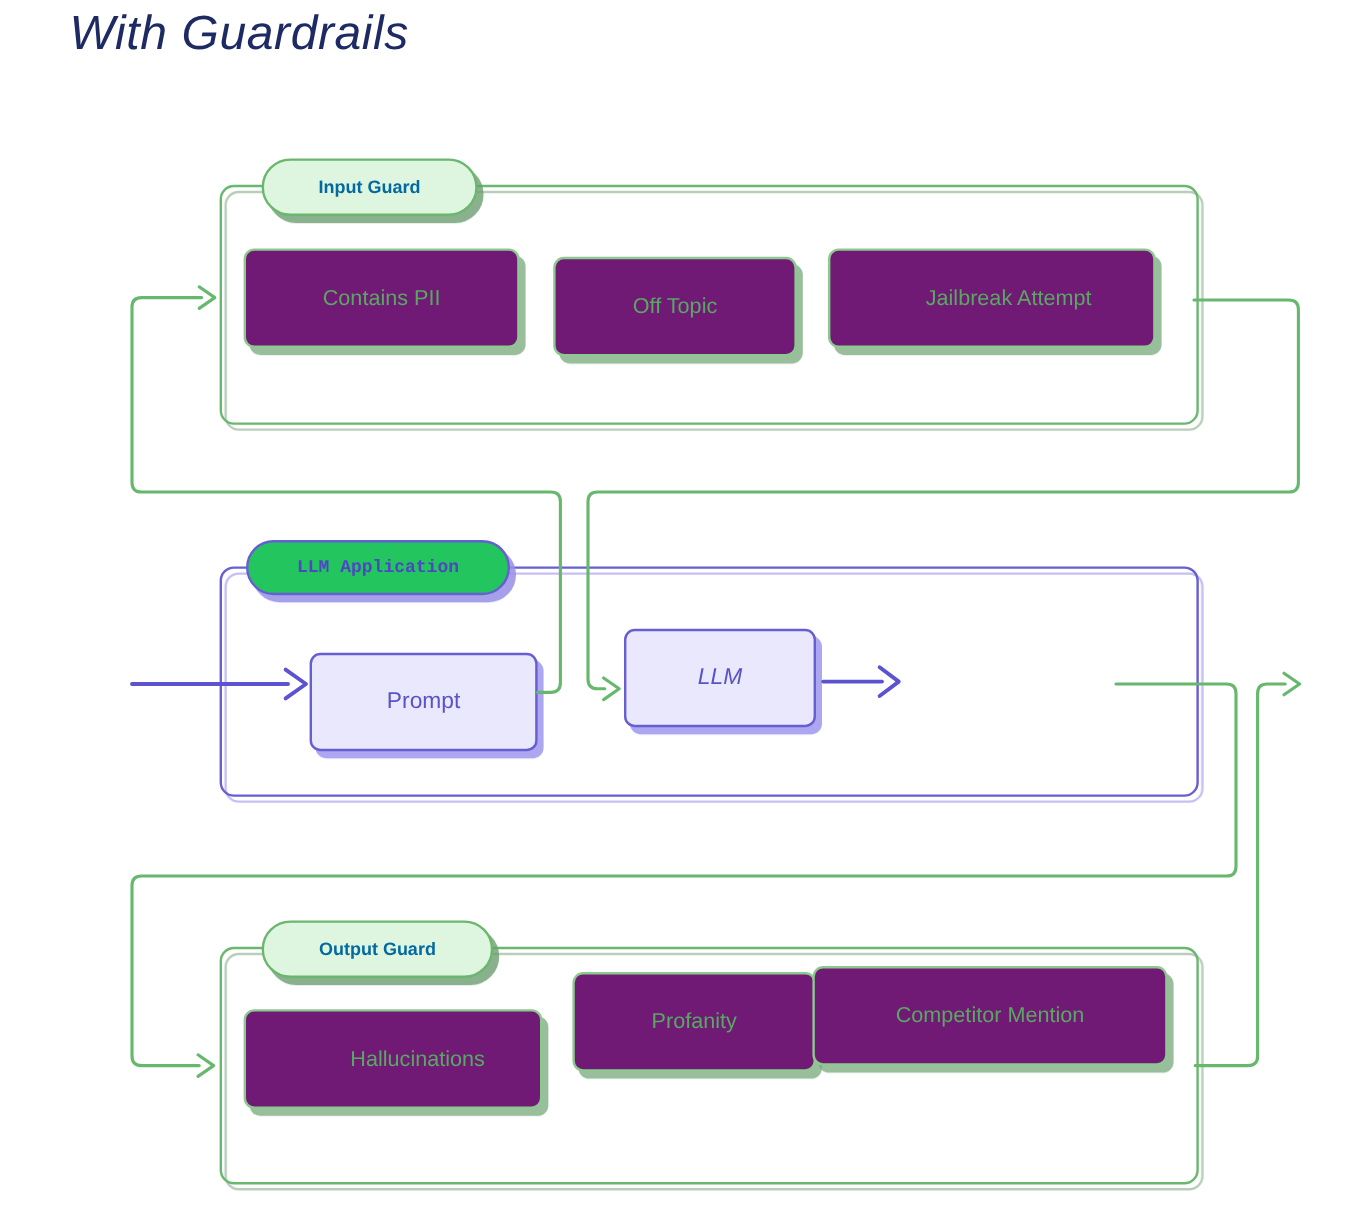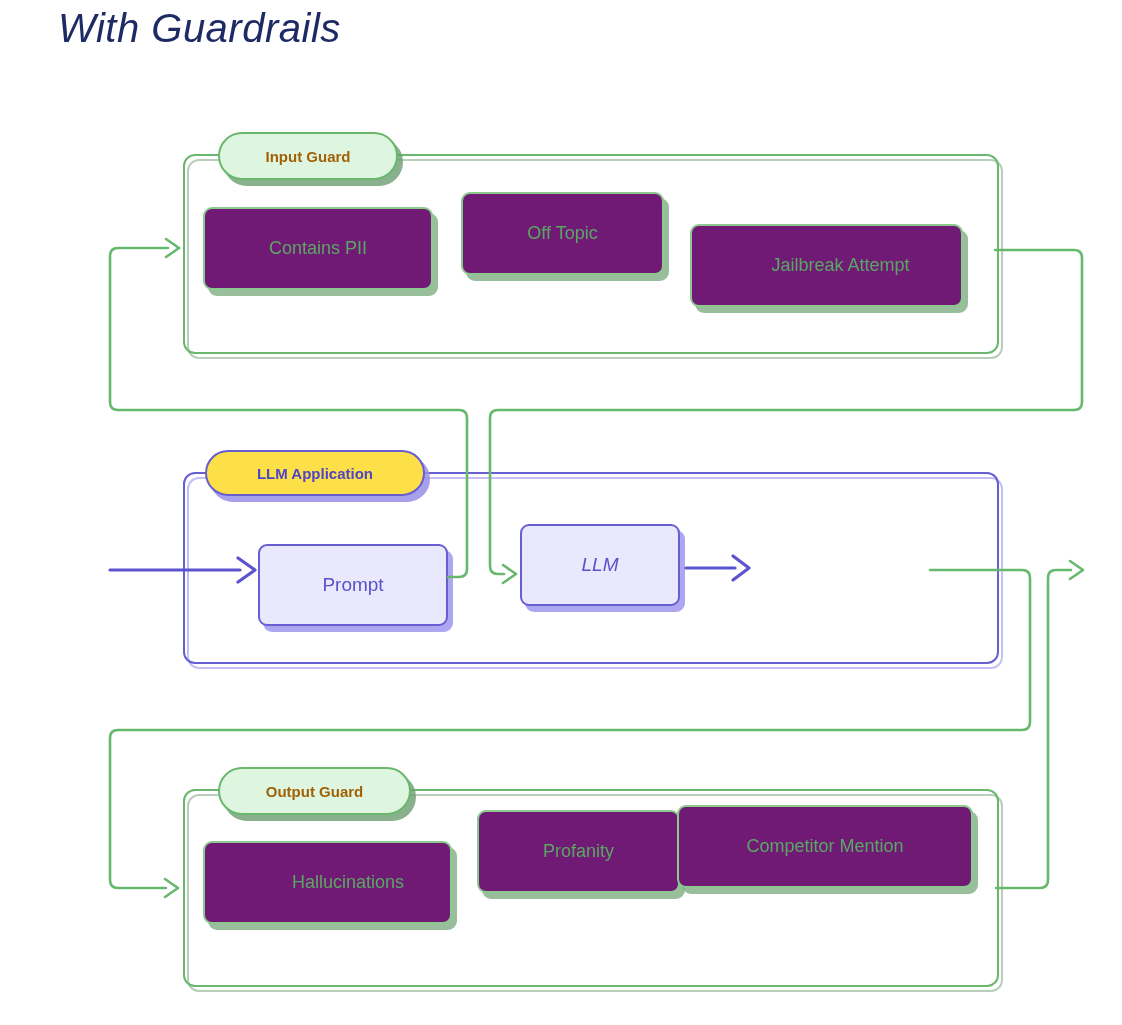--- a/index.html
+++ b/index.html
@@ -17,26 +17,27 @@
     z-index:1;
   }
   .container.green { border-color:#6ab76e; filter:drop-shadow(4px 5px 0 rgba(125,165,130,0.55)); }
   .container.purple { border-color:#675ed2; filter:drop-shadow(4px 5px 0 rgba(158,150,235,0.6)); }
   .pill {
     position:absolute; display:flex; align-items:center; justify-content:center;
     border-radius:26px; border:2px solid; font-weight:bold; font-size:15px;
     z-index:3; box-sizing:border-box;
   }
   .pill.green {
-    background:#def5df; border-color:#6ab76e; color:#a16207;
+    background:#def5df; border-color:#6ab76e; color:#0369a1;
     filter:drop-shadow(5px 6px 0 rgba(108,158,113,0.8));
   }
   .pill.purple {
-    background:#fde047; border-color:#675ed2; color:#4f46c4;
+    background:#22c55e; border-color:#675ed2; color:#4f46c4;
     filter:drop-shadow(5px 6px 0 rgba(150,143,232,0.85));
+    font-family:Liberation Mono, monospace;
   }
   .node {
     position:absolute; display:flex; align-items:center; justify-content:center;
     border-radius:9px; border:2px solid; font-size:18px; z-index:2; box-sizing:border-box;
     text-align:center;
   }
   .node.green {
     background:#701a75; border-color:#8cc98f; color:#5aa763;
     filter:drop-shadow(5px 6px 0 rgba(118,168,123,0.75));
   }
@@ -59,24 +60,24 @@
 
   <h1 class="page-title">With Guardrails</h1>
 
   <div class="container green" style="left:183px; top:154px; width:812px; height:196px;"></div>
   <div class="pill green" style="left:218px; top:132px; width:180px; height:48px;">
     <span>Input Guard</span>
   </div>
   <div class="node green" style="left:203px; top:207px; width:230px; height:83px;">
     <span>Contains PII</span>
   </div>
-  <div class="node green" style="left:461px; top:192px; width:203px; height:83px;">
+  <div class="node green" style="left:461px; top:214px; width:203px; height:83px;">
     <span>Off Topic</span>
   </div>
-  <div class="node green" style="left:690px; top:224px; width:273px; height:83px;padding-left:28px;">
+  <div class="node green" style="left:690px; top:207px; width:273px; height:83px;padding-left:28px;">
     <span>Jailbreak Attempt</span>
   </div>
 
   <div class="container purple" style="left:183px; top:472px; width:812px; height:188px;"></div>
   <div class="pill purple" style="left:205px; top:450px; width:220px; height:46px;">
     <span>LLM Application</span>
   </div>
   <div class="node purple" style="left:258px; top:544px; width:190px; height:82px;">
     <span>Prompt</span>
   </div>

